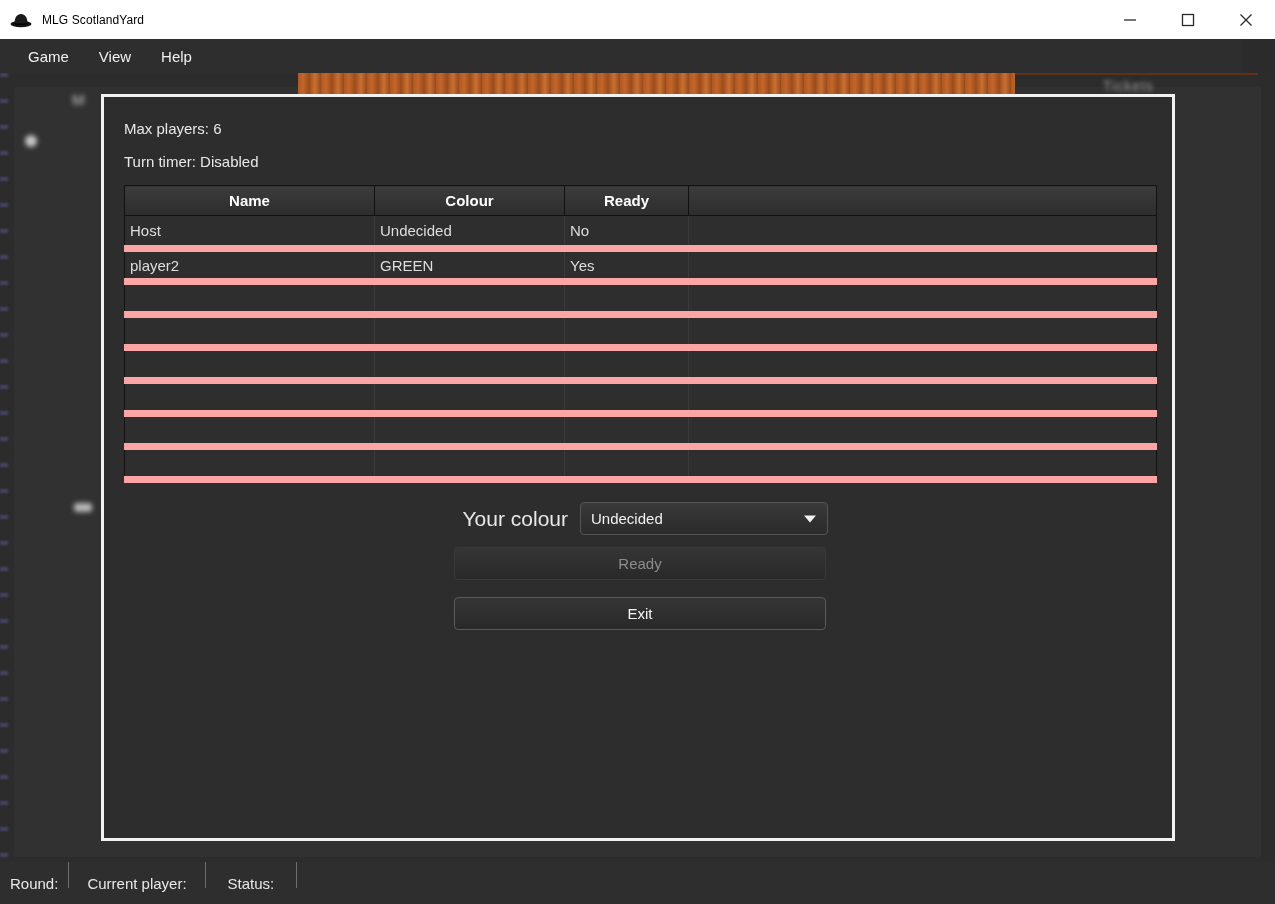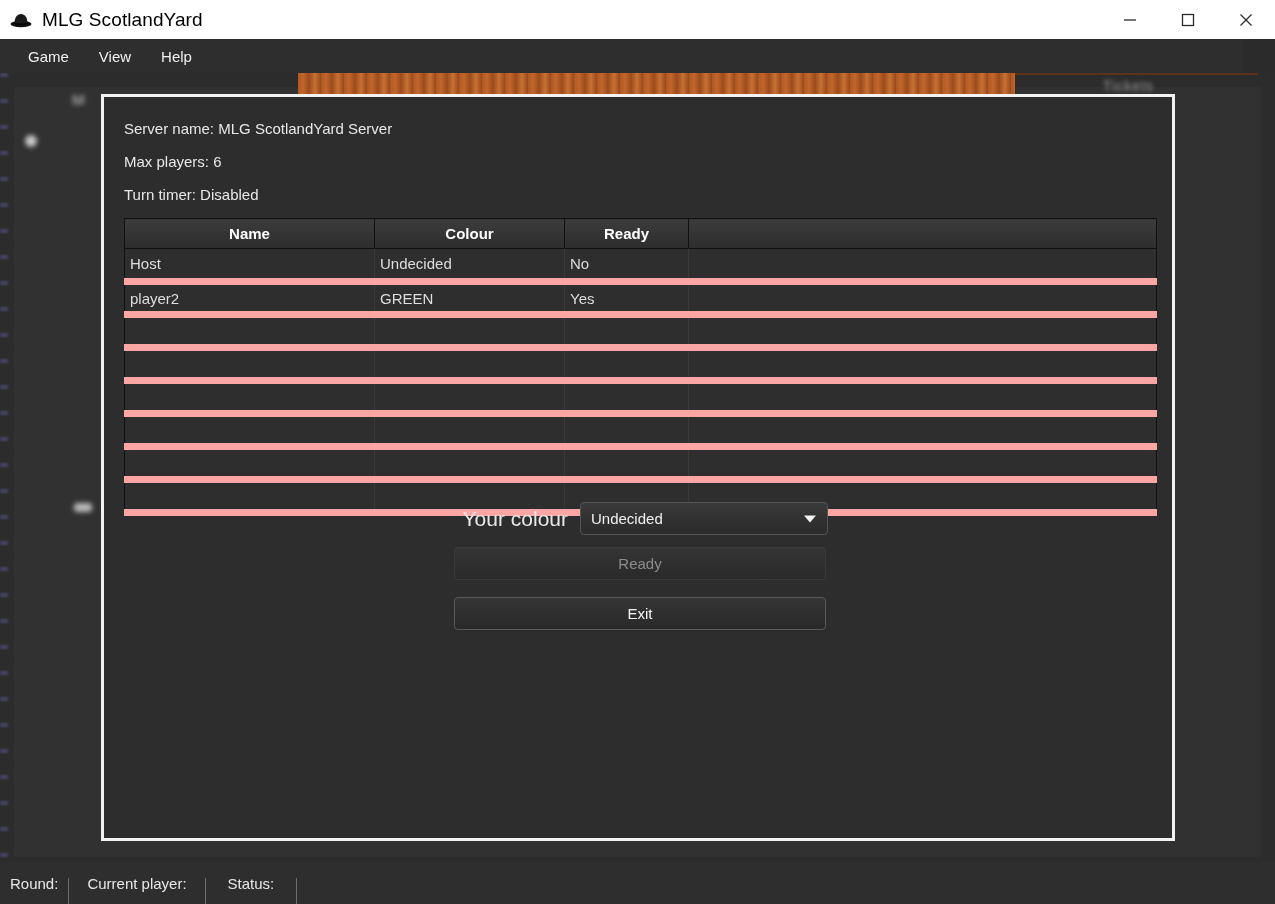--- a/index.html
+++ b/index.html
@@ -27,21 +27,21 @@
     background: #ffffff;
     display: flex;
     align-items: center;
   }
   .titlebar-icon {
     width: 34px; height: 39px;
     display: flex; align-items: center; justify-content: center;
     margin-left: 4px;
   }
   .titlebar-title {
-    font-size: 19px;
+    font-size: 12px;
     color: #000000;
     margin-left: 4px;
     letter-spacing: 0.1px;
   }
   .win-controls {
     position: absolute;
     right: 0; top: 0;
     height: 39px;
     display: flex;
   }
@@ -246,21 +246,21 @@
     border: 1px solid #5a5a5a;
   }
 
   
   .statusbar {
     position: absolute;
     left: 0; bottom: 0;
     width: 1275px; height: 42px;
     background: #2e2e2e;
     display: flex;
-    align-items: flex-end;
+    align-items: flex-start;
   }
   .status-cell {
     font-size: 15px;
     color: #e8e8e8;
     display: flex;
     align-items: center;
     height: 42px;
   }
   .status-sep {
     width: 1px; height: 26px;
@@ -318,21 +318,20 @@
     <div class="tickets-label">Tickets</div>
     <div class="edge-markers"></div>
     <div class="blur-text" style="left:72px; top:18px;">M</div>
     <div class="blur-token" style="left:25px; top:62px; width:12px; height:12px; background:#c9c9c9;"></div>
     <div class="blur-token" style="left:74px; top:430px; width:18px; height:9px; background:#b8b8b8; border-radius:3px;"></div>
   </div>
 
   <div class="dialog">
     <div class="dialog-inner">
 
-      <div class="info-line">Server name: MLG ScotlandYard Server</div>
       <div class="info-line">Max players: 6</div>
       <div class="info-line">Turn timer: Disabled</div>
 
       <table class="players-table">
         <thead>
           <tr>
             <th class="col-name">Name</th>
             <th class="col-colour">Colour</th>
             <th class="col-ready">Ready</th>
             <th class="col-blank"></th>

